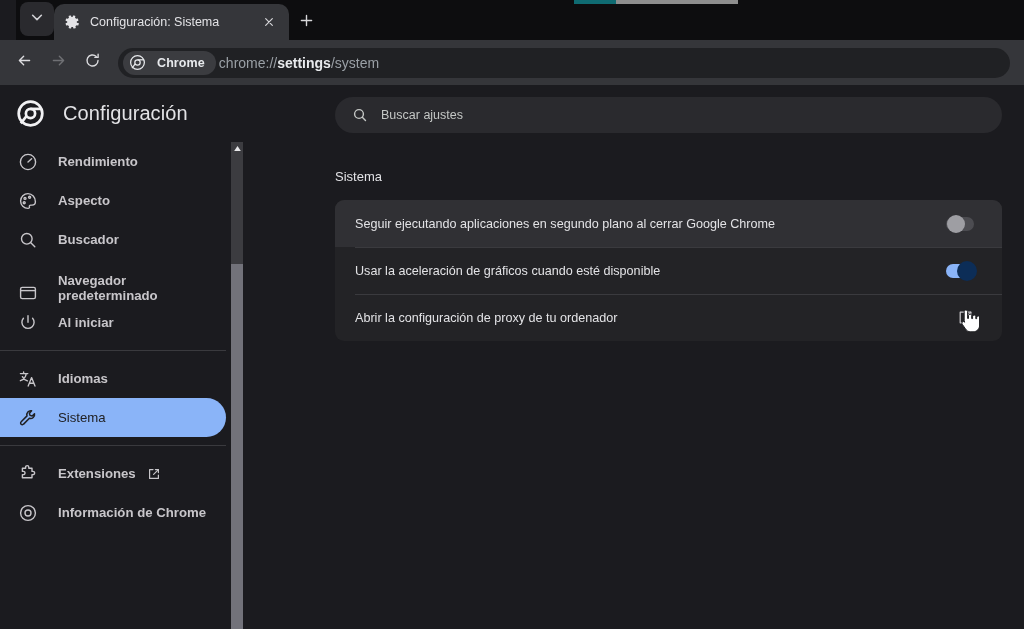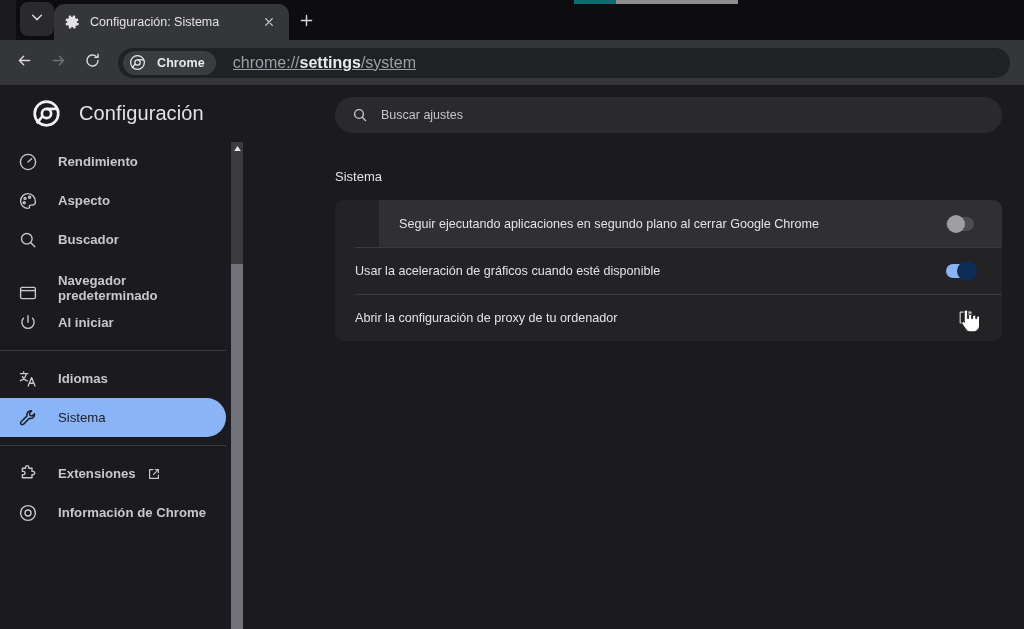--- a/index.html
+++ b/index.html
@@ -73,36 +73,36 @@
     display: flex; align-items: center; padding: 0 4px 0 5px;
   }
   .chip {
     display: flex; align-items: center; gap: 12px;
     height: 24px; padding: 0 11px 0 7px;
     background: #3b3c40; border-radius: 12px; flex: 0 0 auto;
   }
   .chip-logo { width: 15px; height: 15px; flex: 0 0 15px; display:flex; }
   .chip-label { color: #e8eaed; font-size: 12.5px; font-weight: bold; letter-spacing:.1px;}
   .url {
-    margin-left: 17px; color: #9aa0a6; font-size: 16px;
-    white-space: nowrap; overflow: hidden; text-decoration: underline;
+    margin-left: 3px; color: #9aa0a6; font-size: 14px;
+    white-space: nowrap; overflow: hidden;
   }
   .url b { color: #e8eaed; font-weight: bold; }
 
   
   .page { position: absolute; left: 0; top: 85px; width: 1024px; height: 544px;
           background: #1b1b1f; }
 
   
   .sidebar {
     position: absolute; left: 0; top: 0; width: 243px; height: 544px;
     background: #1b1b1f;
   }
   .sidebar-header {
-    display: flex; align-items: center; height: 57px; padding-left: 17px; margin-left: 16px;
+    display: flex; align-items: center; height: 57px; padding-left: 17px;
   }
   .sidebar-logo { width: 27px; height: 27px; flex: 0 0 27px; margin-right: 19px; }
   .sidebar-title { color: #e3e3e6; font-size: 20px; font-weight: normal; letter-spacing: .1px; }
 
   .nav-scroll { position: relative; height: 487px; overflow: hidden; }
   .nav-item {
     display: flex; align-items: center; height: 39px;
     margin: 0 17px 0 0; padding-left: 18px;
     border-radius: 0 20px 20px 0; color: #c8c6ca;
   }
@@ -143,21 +143,21 @@
     color: #e3e3e6; font-size: 13px; padding: 36px 0 0 92px;
   }
   .card {
     margin: 16px 22px 0 92px; background: #232326;
     border-radius: 9px; overflow: hidden;
   }
   .row {
     display: flex; align-items: center; min-height: 47px;
     padding: 0 28px 0 20px; position: relative;
   }
-  .row.hovered { background: #303034; margin-left: 44px; }
+  .row.hovered { background: #303034; }
   .row + .row::before {
     content: ""; position: absolute; left: 20px; right: 0; top: 0;
     height: 1px; background: #3a3a3e;
   }
   .row-label { flex: 1 1 auto; color: #e3e3e6; font-size: 12.6px; }
 
   .toggle { width: 28px; height: 14px; border-radius: 7px; position: relative;
             flex: 0 0 28px; }
   .toggle.off { background: #4c4c51; }
   .toggle.off .knob {

